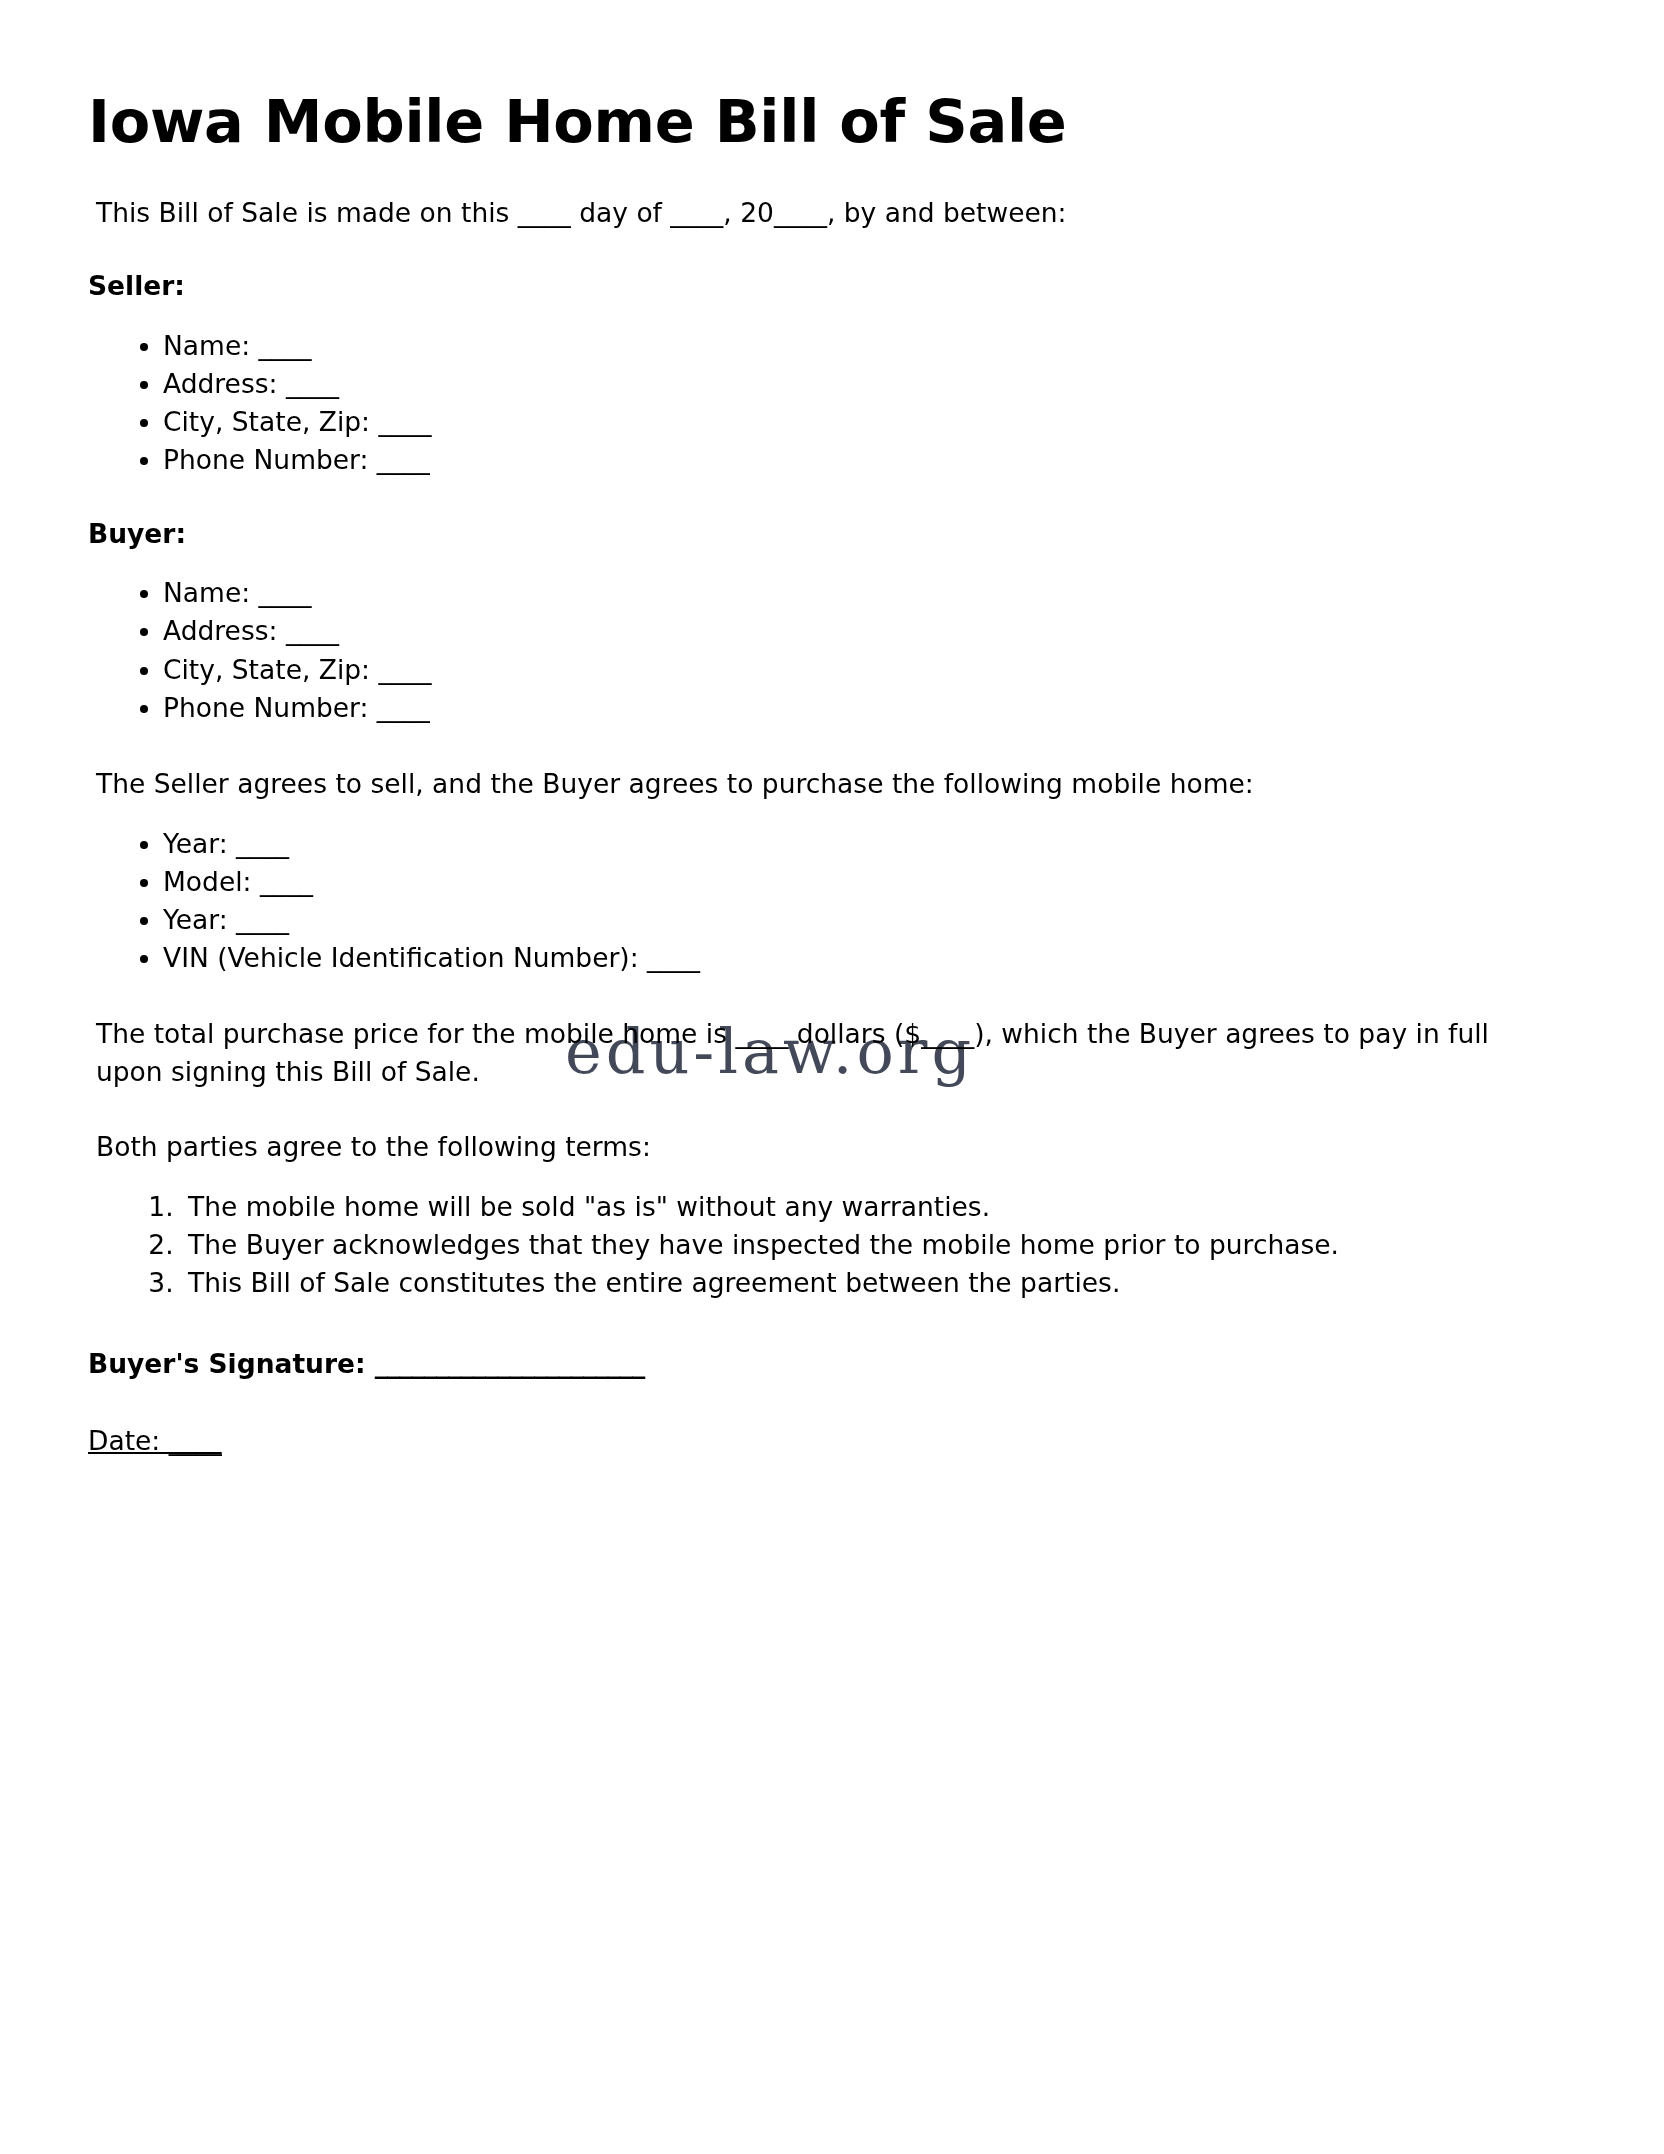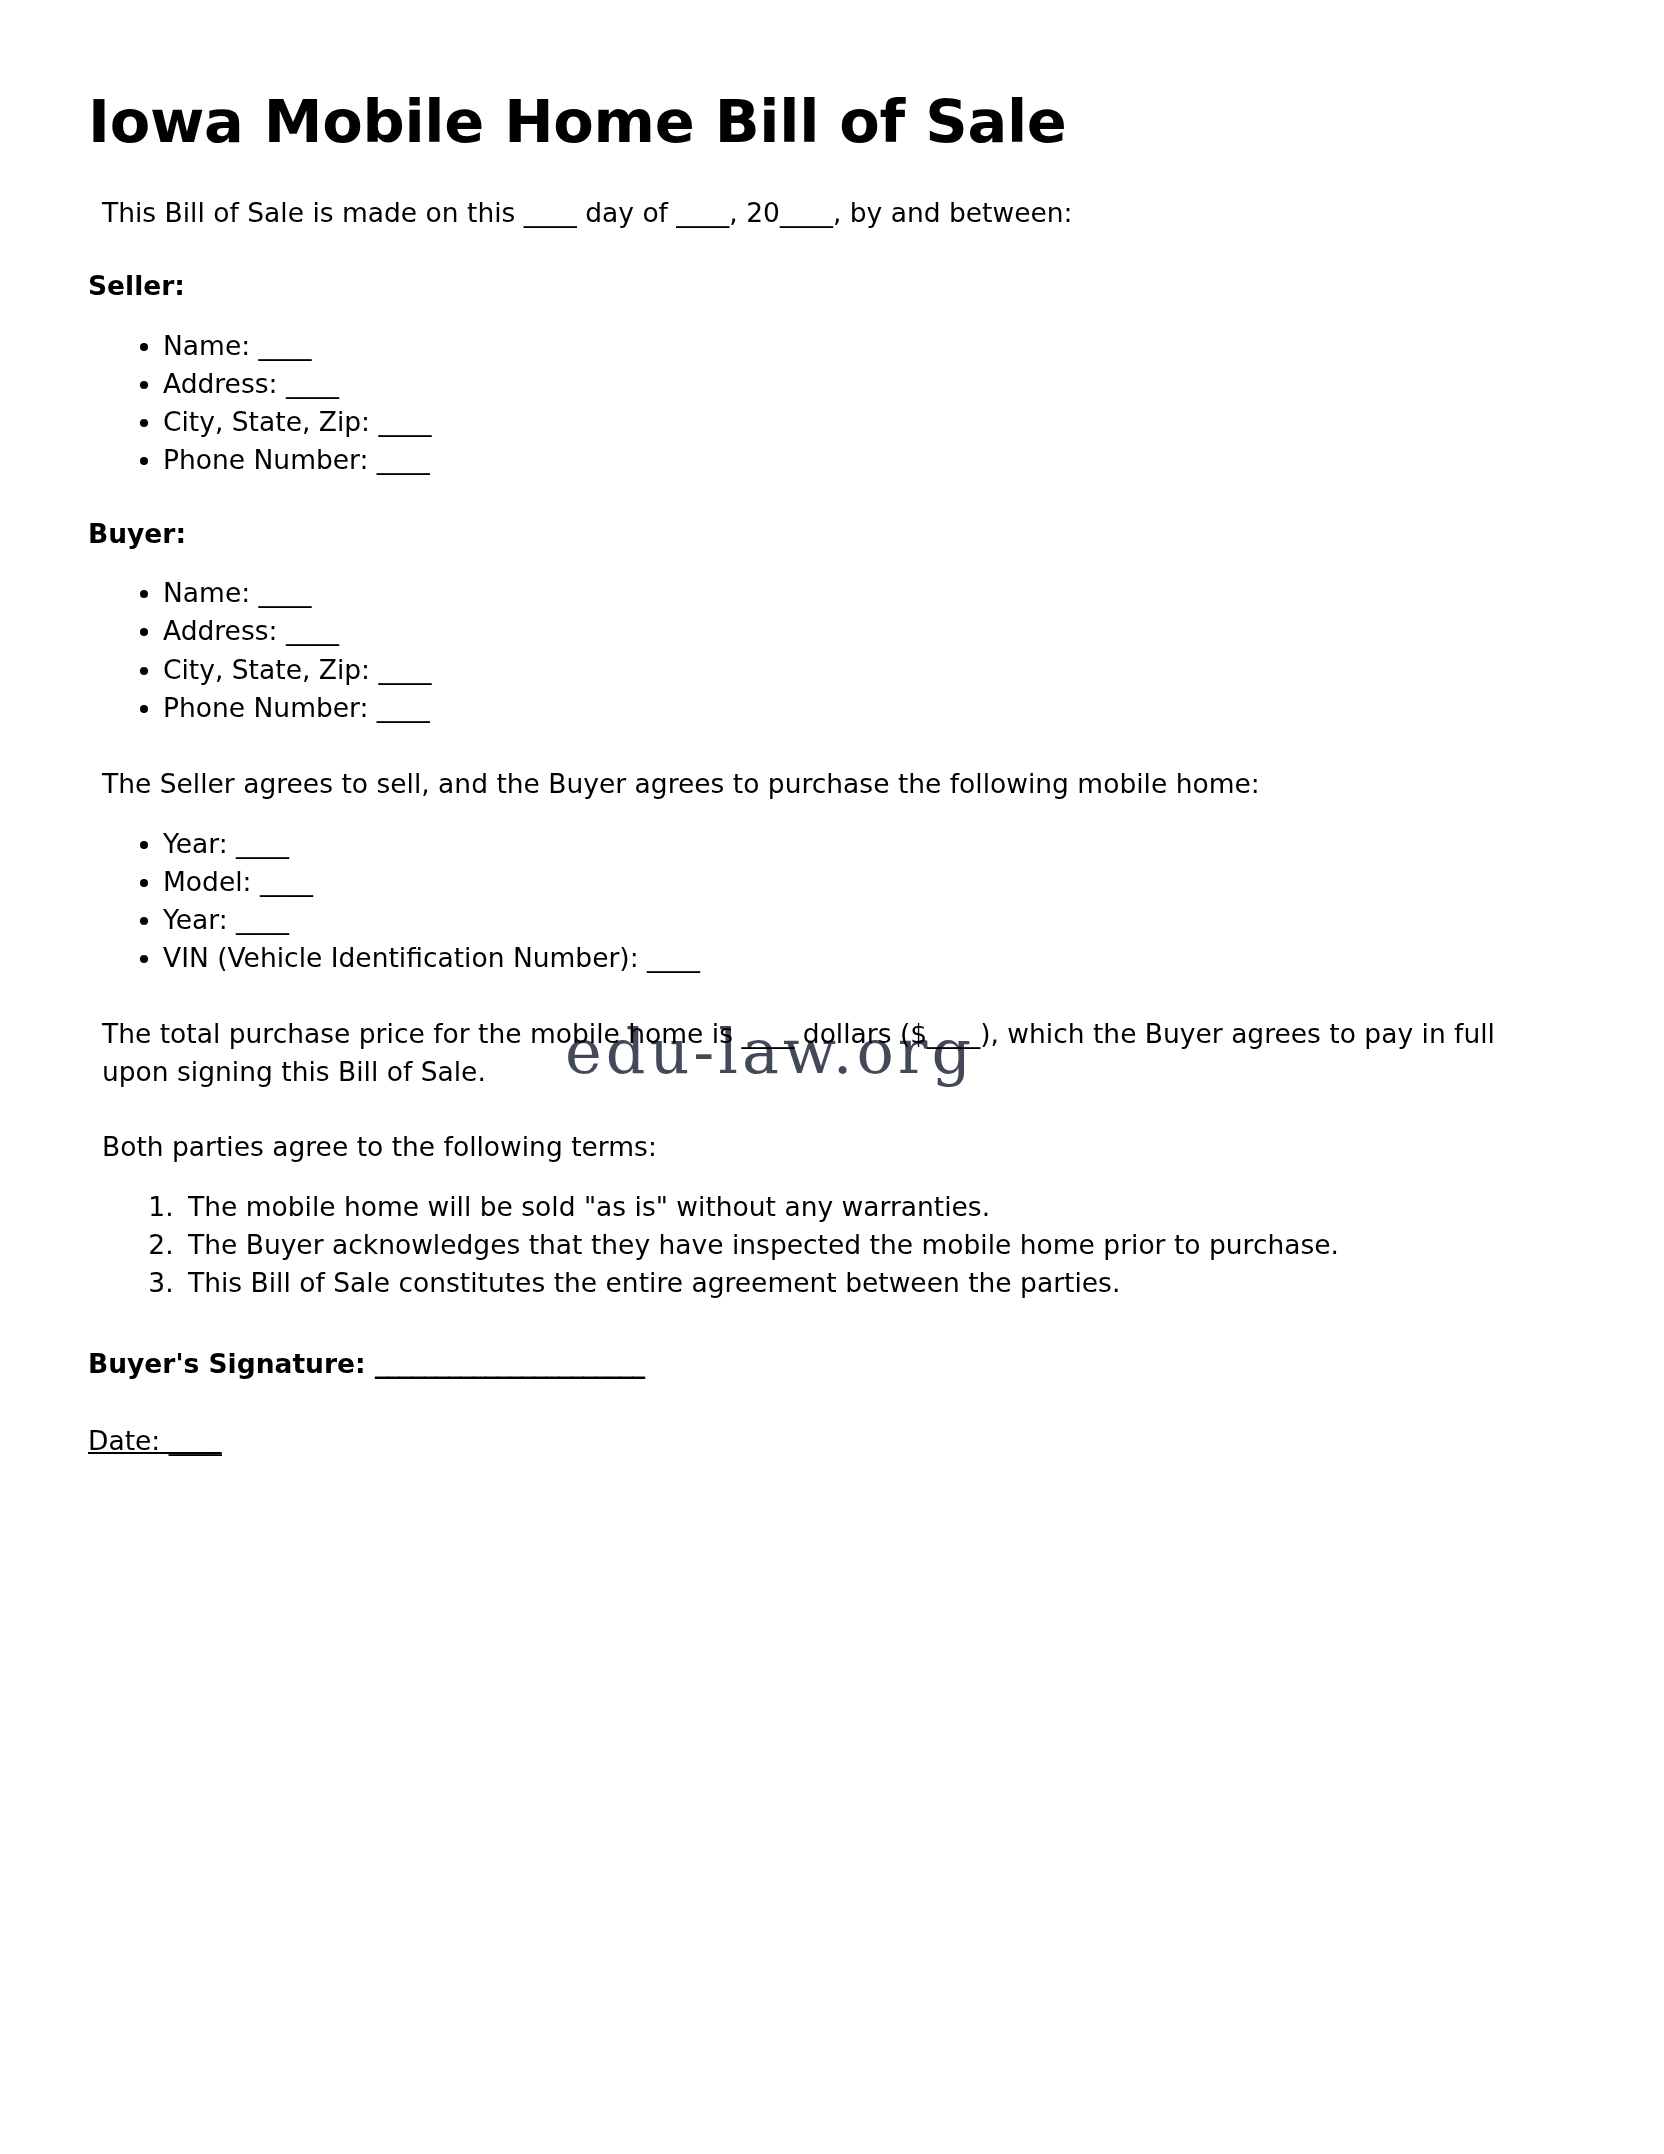--- a/index.html
+++ b/index.html
@@ -28,21 +28,21 @@
   h1.title {
     font-size: 59px;
     font-weight: bold;
     line-height: 1.15;
     margin: 0 0 0 0;
     letter-spacing: -0.3px;
   }
   p.para {
     font-size: 26.5px;
     line-height: 1.42;
-    margin: 38px 0 0 14px;
+    margin: 38px 0 0 8px;
   }
   h2.sect {
     font-size: 26.5px;
     font-weight: bold;
     line-height: 1.4;
     margin: 36px 0 0 0;
   }
   ul.bullets, ol.terms {
     font-size: 26.5px;
     line-height: 1.44;

